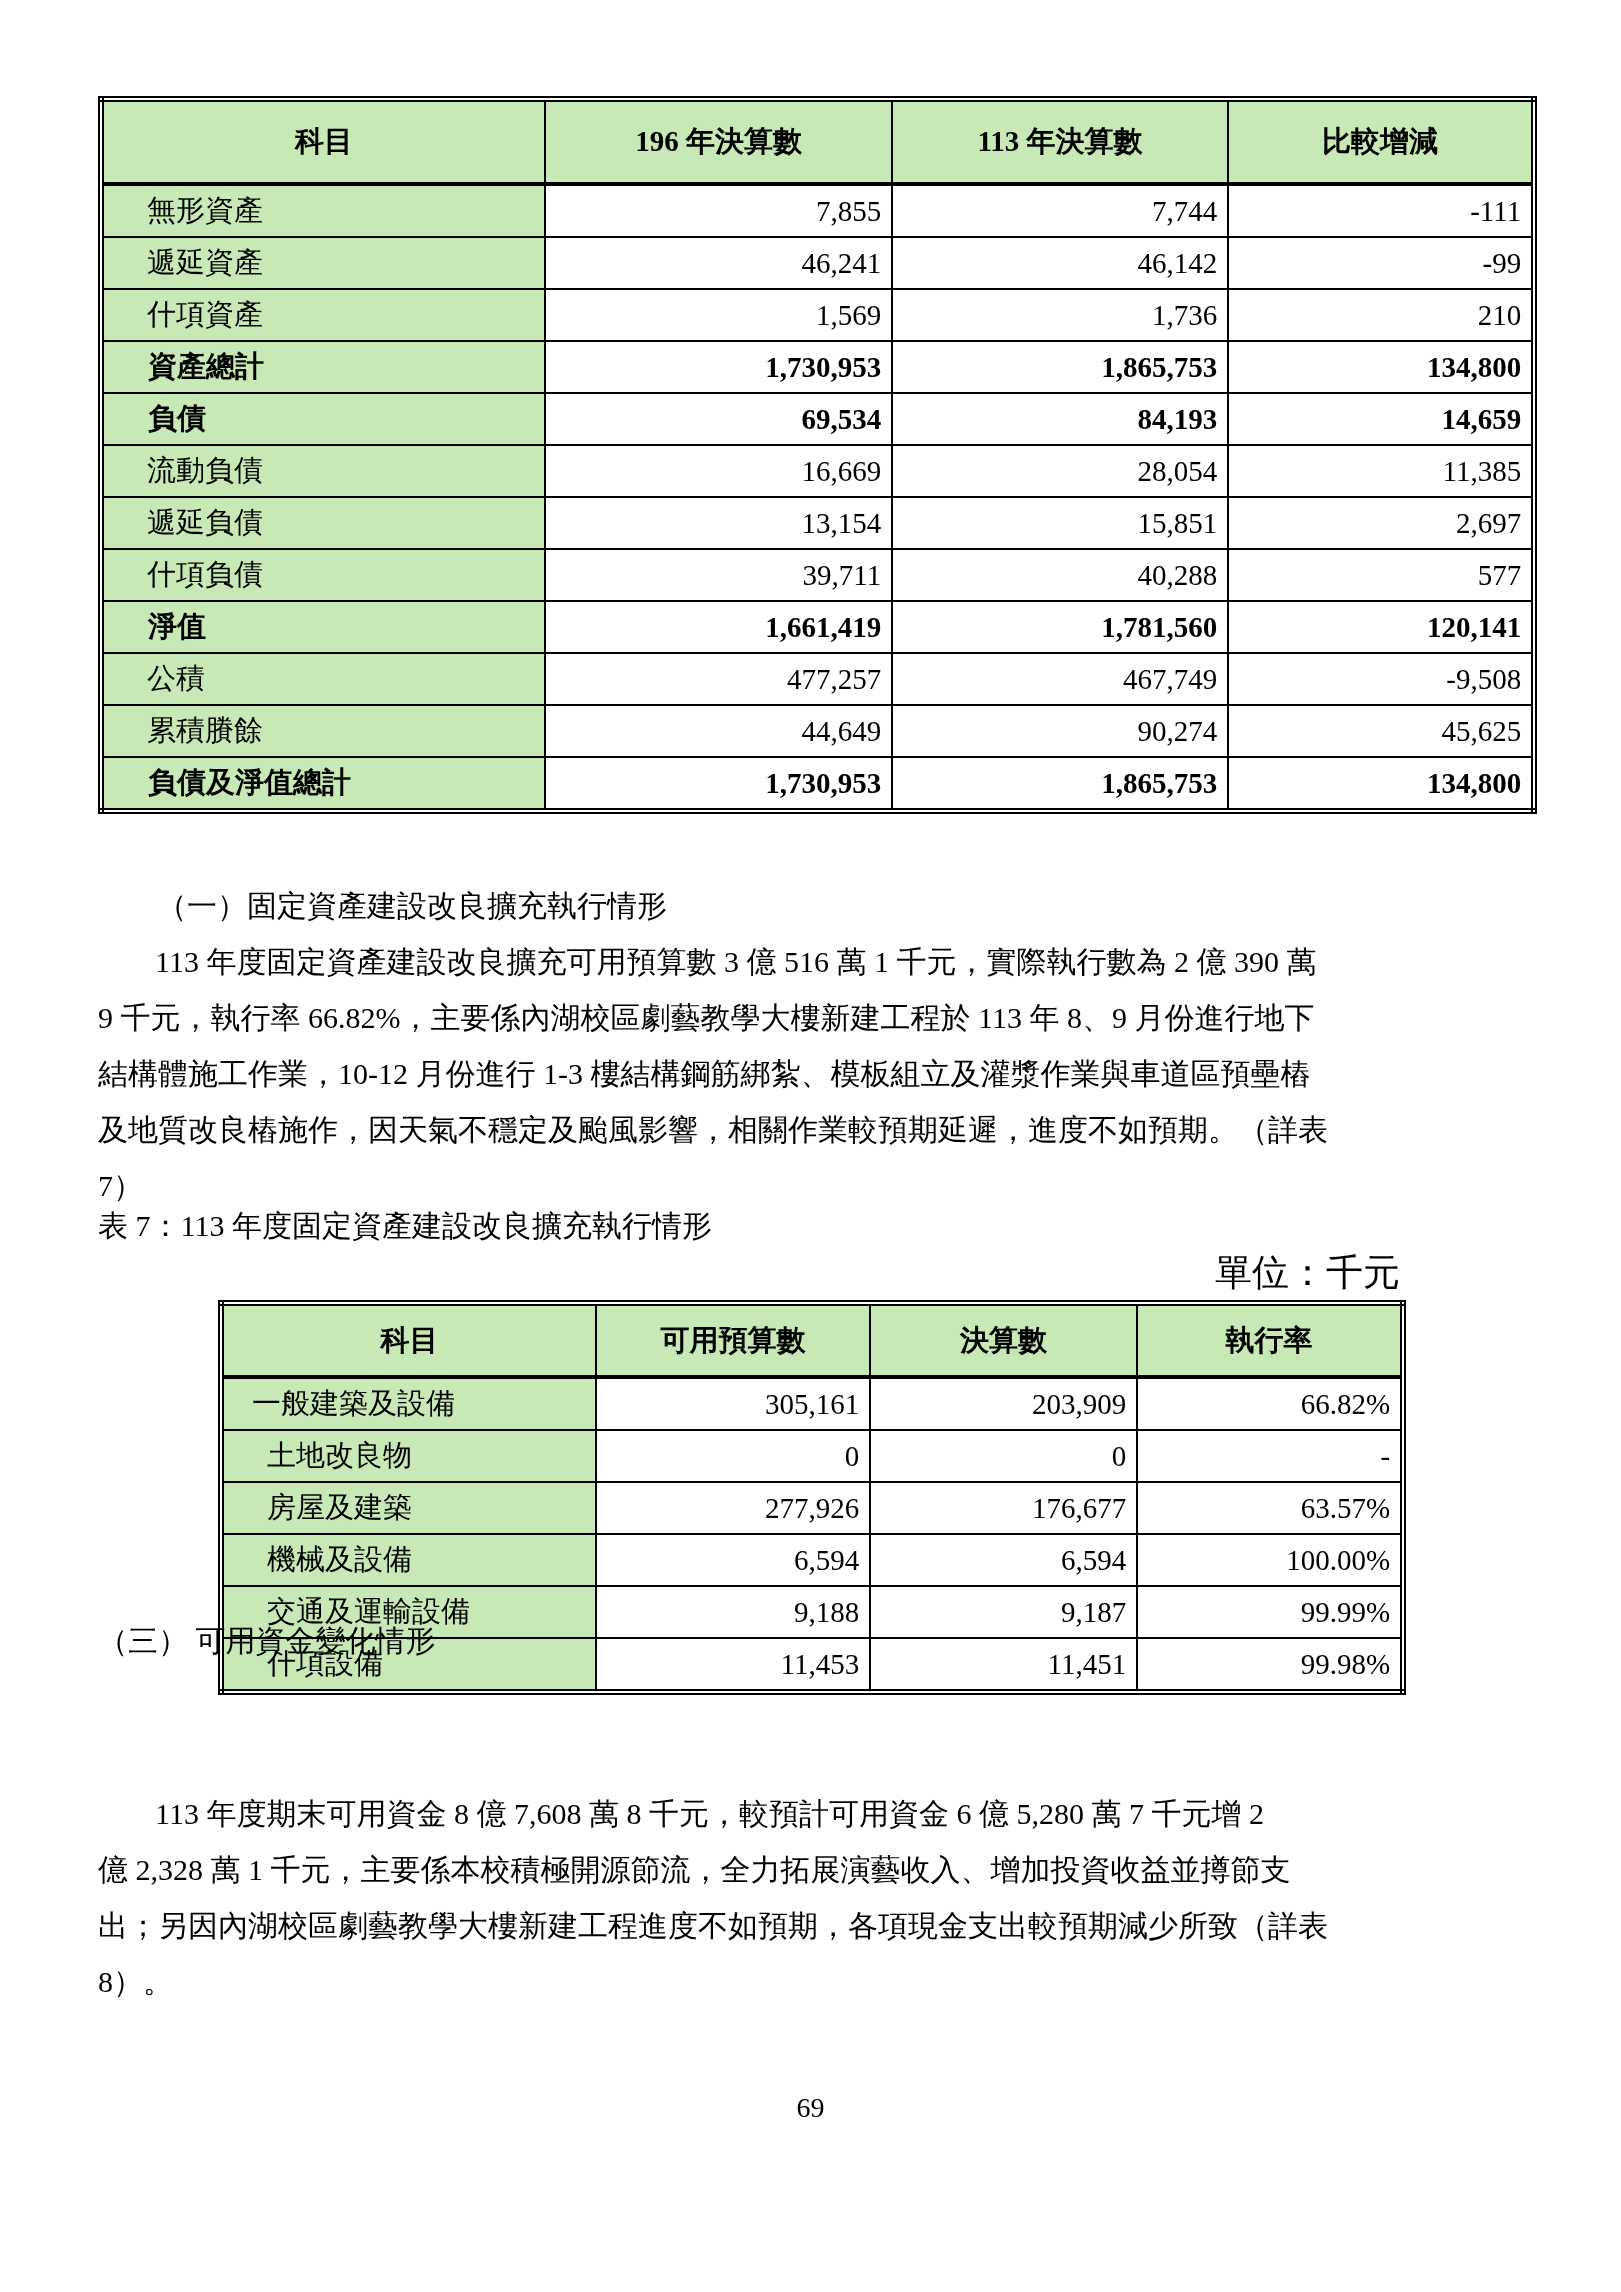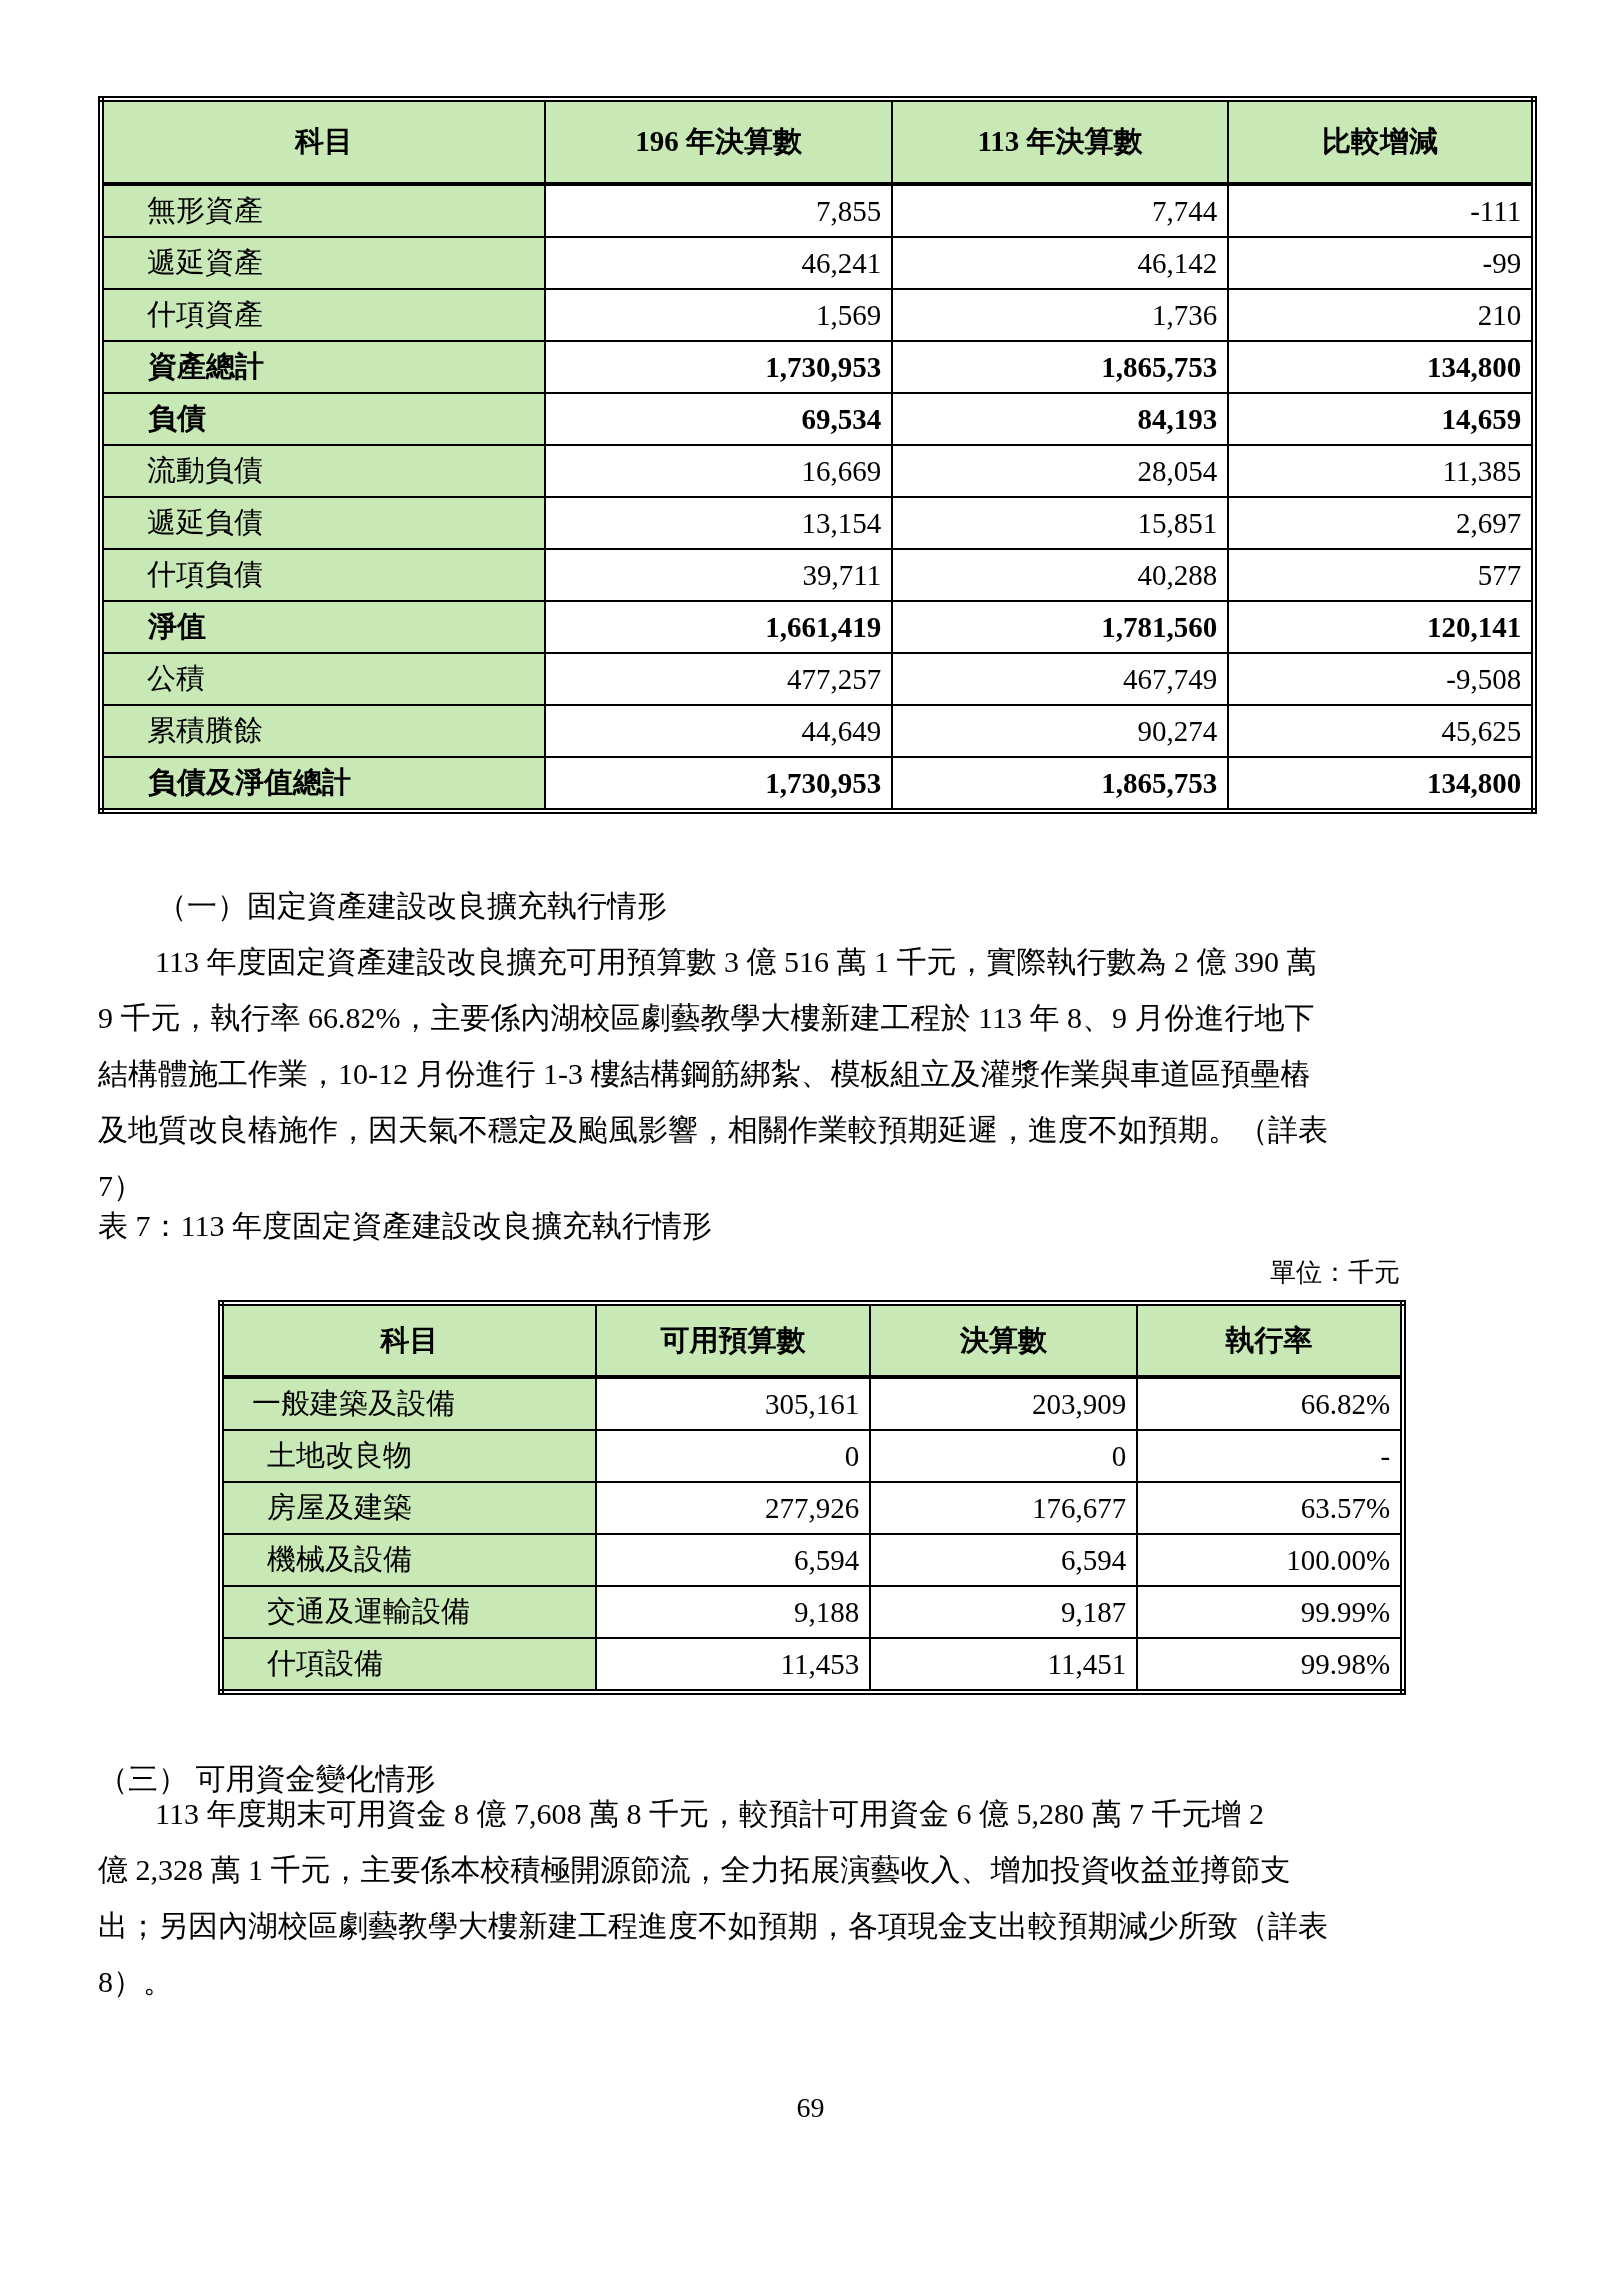--- a/index.html
+++ b/index.html
@@ -51,22 +51,22 @@
     width: 1433px;
     font-size: 30px;
     line-height: 56px;
     text-align: justify;
   }
   .line { white-space: nowrap; }
   .line.first { text-indent: 57px; }
   .heading1 { text-indent: 59px; }
   #sec1 { top: 878px; }
   #title7 { top: 1198px; text-align: left; font-size: 30px; }
-  #unit  { top: 1245px; left: 98px; width: 1302px; text-align: right; font-size: 26px; }
-  #sec2-heading { top: 1751px; }
+  #unit  { top: 1245px; left: 98px; width: 1302px; text-align: right; font-size: 37px; }
+  #sec2-heading { top: 1613px; }
   #sec2 { top: 1786px; }
   #pagenum {
     position: absolute;
     top: 2092px; left: 0; width: 100%;
     text-align: center;
     font-size: 28px;
   }
 </style>
 </head>
 <body>

